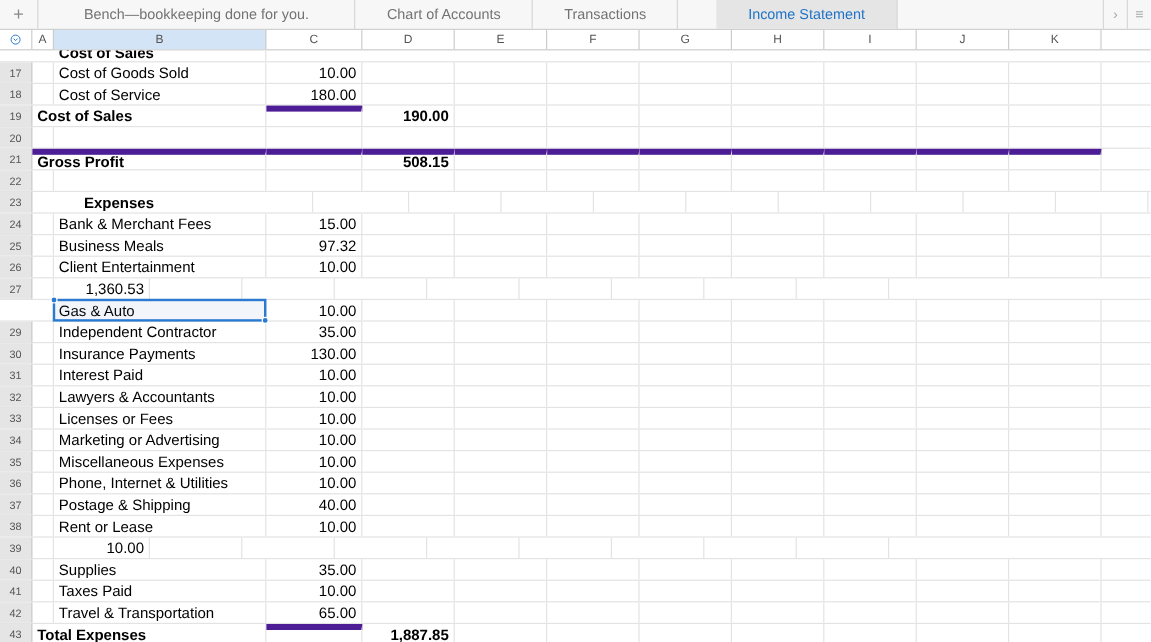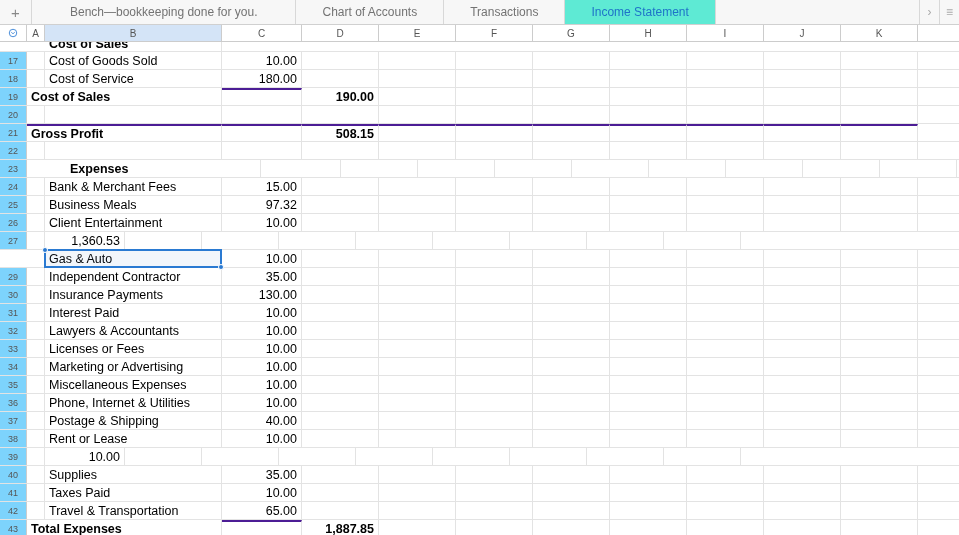--- a/index.html
+++ b/index.html
@@ -38,22 +38,23 @@
     align-items: center;
     justify-content: center;
     font-size: 12px;
     color: #737373;
     border-right: 1px solid #d8d8d8;
     cursor: pointer;
     white-space: nowrap;
   }
   .tab-bar .tab.wide { padding: 0 38px; }
   .tab-bar .tab.active {
-    background: #5eead4;
+    background: #e5e5e5;
     color: #1e73c8;
+    margin-left: 32px;
   }
   .tab-bar .filler { flex: 1; }
   .tab-ctrl {
     width: 20px;
     display: flex;
     align-items: center;
     justify-content: center;
     color: #aaa;
     border-left: 1px solid #d8d8d8;
     cursor: pointer;
@@ -97,21 +98,21 @@
     position: relative;
   }
   .row {
     display: flex;
     height: 18px;
     border-bottom: 1px solid #e3e3e3;
   }
   .rowh {
     width: 27px;
     border-right: 1px solid #ccc;
-    background: #7dd3fc;
+    background: #e5e5e5;
     font-size: 9px;
     color: #555;
     display: flex;
     align-items: center;
     justify-content: center;
     cursor: pointer;
   }
   .rowh.sel { background:#d4e4f7;margin-top:24px; }
   .cell {
     border-right: 1px solid #e3e3e3;
@@ -123,21 +124,21 @@
     font-size: 12.5px;
   }
   .cell.num { justify-content: flex-end; }
   .cell.bold { font-weight: 600; }
   .c-A { width: 18px; }
   .c-B { width: 177px; }
   .c-C { width: 80px; }
   .c-rest { width: 77px; }
 
   
-  .top-dark { border-top: 2px solid #4c1d95; }
+  .top-dark { border-top: 5px solid #4c1d95; }
 
   
   .sel-cell {
     position: absolute;
     border: 2px solid #2a7ad2;
     background: rgba(70,130,200,0.07);
     pointer-events: none;
     z-index: 10;
   }
   .sel-handle {

